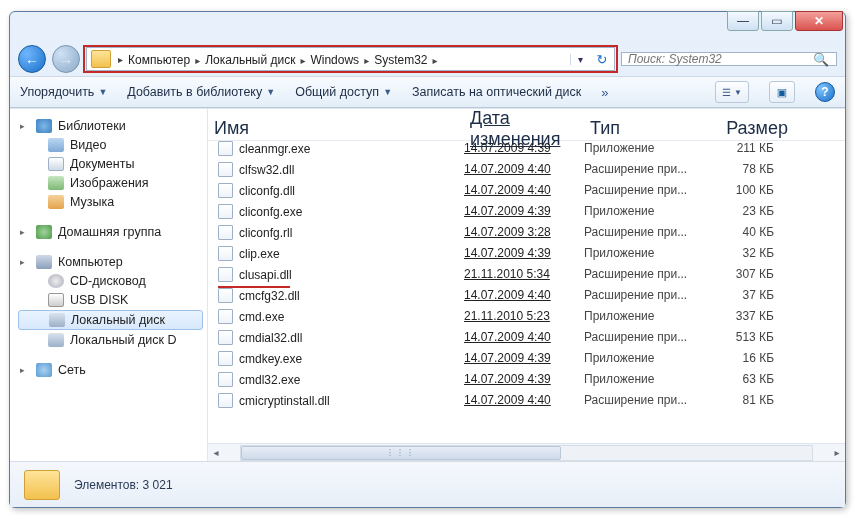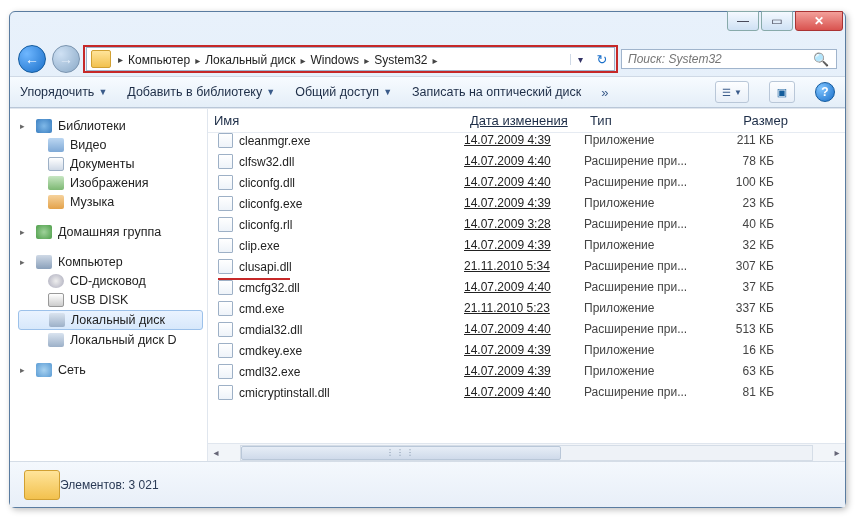--- a/index.html
+++ b/index.html
@@ -17,21 +17,21 @@
 .navrow { height:34px; display:flex; align-items:center; padding: 0 8px; gap:6px; }
 .navbtn { width:28px; height:28px; border-radius:50%; background:radial-gradient(circle at 30% 30%,#6fb7ff,#1a6fc9); border:1px solid #125a9e; display:flex; align-items:center; justify-content:center; color:#fff; font-size:14px; }
 .navbtn.fwd { background:radial-gradient(circle at 30% 30%,#cfe1f4,#8aa9c7); border-color:#7a94af; color:#e5eef8; }
 .addrwrap { flex:1; height:24px; border:1px solid #a0b4cc; background:#fff; display:flex; align-items:center; position:relative; }
 .addrwrap .hl { position:absolute; top:-3px; left:-4px; right:-4px; bottom:-3px; border:2px solid #c62828; pointer-events:none; }
 .folder-ic { width:20px; height:18px; margin:0 4px; background:linear-gradient(#ffe49a,#f2c14e); border:1px solid #d1a032; border-radius:2px; }
 .crumb { font-size:12px; color:#222; padding:0 2px; }
 .crumb-sep { font-size:10px; color:#444; padding:0 3px; }
 .addr-drop { width:20px; text-align:center; font-size:10px; color:#336; border-left:1px solid #cfd9e6; }
 .refresh { width:24px; text-align:center; font-size:13px; color:#1a6fc9; }
-.search { width:216px; height:20px; border:1px solid #a0b4cc; background:#fff; display:flex; align-items:center; padding:0 6px; }
+.search { width:216px; height:14px; border:1px solid #a0b4cc; background:#fff; display:flex; align-items:center; padding:0 6px; }
 .search input { flex:1; border:none; outline:none; font-size:12px; font-style:italic; color:#888; background:transparent; }
 .search .mag { color:#1a6fc9; font-size:13px; }
 
 
 .toolbar { height:32px; background:linear-gradient(#f7fbff,#e4eef8); border-top:1px solid #cfd9e6; border-bottom:1px solid #b9c7d8; display:flex; align-items:center; padding:0 10px; gap:20px; font-size:12.5px; color:#1d2d47; }
 .toolbar .item { display:flex; align-items:center; gap:4px; }
 .toolbar .caret { font-size:9px; color:#3a5b8a; }
 .toolbar .spacer { flex:1; }
 .toolbar .chev { font-size:13px; color:#3a5b8a; }
 .viewbtn { width:34px; height:22px; border:1px solid #b9c7d8; background:linear-gradient(#fdfeff,#e8eff8); border-radius:3px; display:flex; align-items:center; justify-content:center; gap:3px; font-size:10px; color:#3a5b8a; }
@@ -54,41 +54,41 @@
 .ic-mus { background:linear-gradient(#f6d29c,#e3a24a); }
 .ic-home { background:radial-gradient(circle,#9fd29a,#4e9e4a); }
 .ic-pc { background:linear-gradient(#cfd9e6,#8aa0ba); }
 .ic-cd { background:radial-gradient(circle,#eee,#aab); border-radius:50%; }
 .ic-usb { background:linear-gradient(#fff,#ccc); border:1px solid #999; }
 .ic-hd { background:linear-gradient(#d9e3ef,#9cb0c8); }
 .ic-net { background:radial-gradient(circle,#a8d2f0,#5a9bd4); }
 .ic-file { width:15px; height:15px; border:1px solid #9db0c6; background:linear-gradient(#fff,#eef3f9); border-radius:1px; display:inline-block; }
 
 .listwrap { flex:1; display:flex; flex-direction:column; min-width:0; }
-.cols { height:24px; display:flex; align-items:center; font-size:13px; color:#1d2d47; border-bottom:1px solid #e6ebf2; }
+.cols { height:24px; display:flex; align-items:center; font-size:18px; color:#1d2d47; border-bottom:1px solid #e6ebf2;margin-top:8px; }
 .cols div { padding:0 6px; }
 .c-name { width:256px; }
 .c-date { width:120px;text-decoration:underline; }
 .c-type { width:122px; }
 .c-size { width:88px; text-align:right; padding-right:20px; }
 
 .filelist { flex:1; overflow:hidden; position:relative; }
 .row { height:21px; display:flex; align-items:flex-start; font-size:12px; color:#222; }
 .row .c-name { display:flex; align-items:center; gap:6px; padding-left:10px; }
 .row .c-type { color:#444; white-space:nowrap; overflow:hidden; text-overflow:ellipsis; }
 .row .c-size { color:#444; }
 .underline { position:absolute; height:2px; background:#c62828; }
 
 .hscroll { height:18px; border-top:1px solid #e0e6ee; background:#f2f5f9; display:flex; align-items:center; }
 .hscroll .track { flex:1; height:16px; margin:0 16px; background:#eef2f7; border:1px solid #d5dde7; position:relative; }
 .hscroll .thumb { position:absolute; left:0; width:56%; top:0; bottom:0; background:linear-gradient(#e6edf6,#cfdaea); border:1px solid #b9c7d8; border-radius:2px; display:flex; align-items:center; justify-content:center; font-size:8px; color:#7a8ca2; letter-spacing:2px; }
 .hscroll .arr { width:16px; text-align:center; font-size:10px; color:#667; }
 
 
-.status { height:46px; border-top:1px solid #d5dde7; background:linear-gradient(#f4f8fd,#e8eff8); display:flex; align-items:center; padding:0 14px; font-size:12px; color:#2a3a55; }
+.status { height:46px; border-top:1px solid #d5dde7; background:linear-gradient(#f4f8fd,#e8eff8); display:flex; align-items:center; padding:0 14px; gap:14px; font-size:12px; color:#2a3a55; }
 .status .big-ic { width:36px; height:30px; background:linear-gradient(#ffe49a,#f2c14e); border:1px solid #d1a032; border-radius:3px; }
 </style>
 </head>
 <body>
 
 <div class="window">
 
   <div class="titlebar">
     <div class="titlebtns">
       <div class="titlebtn">—</div>

